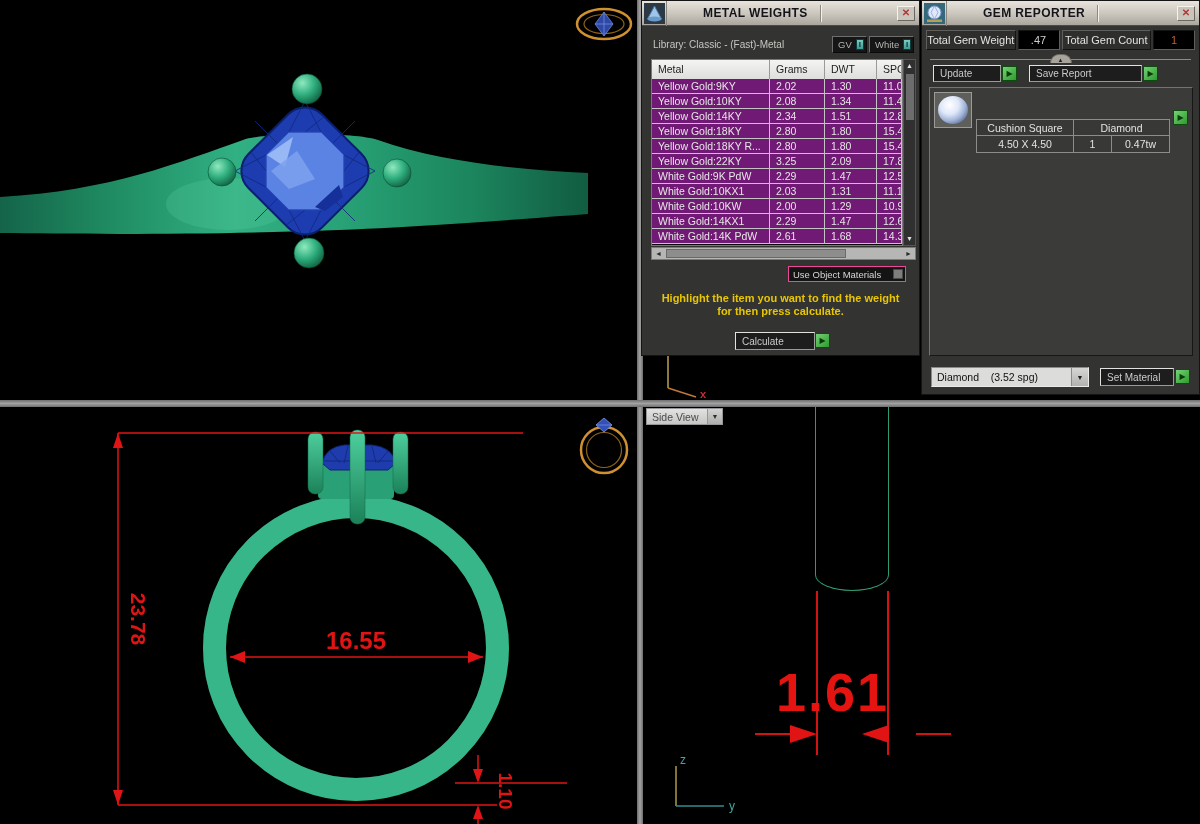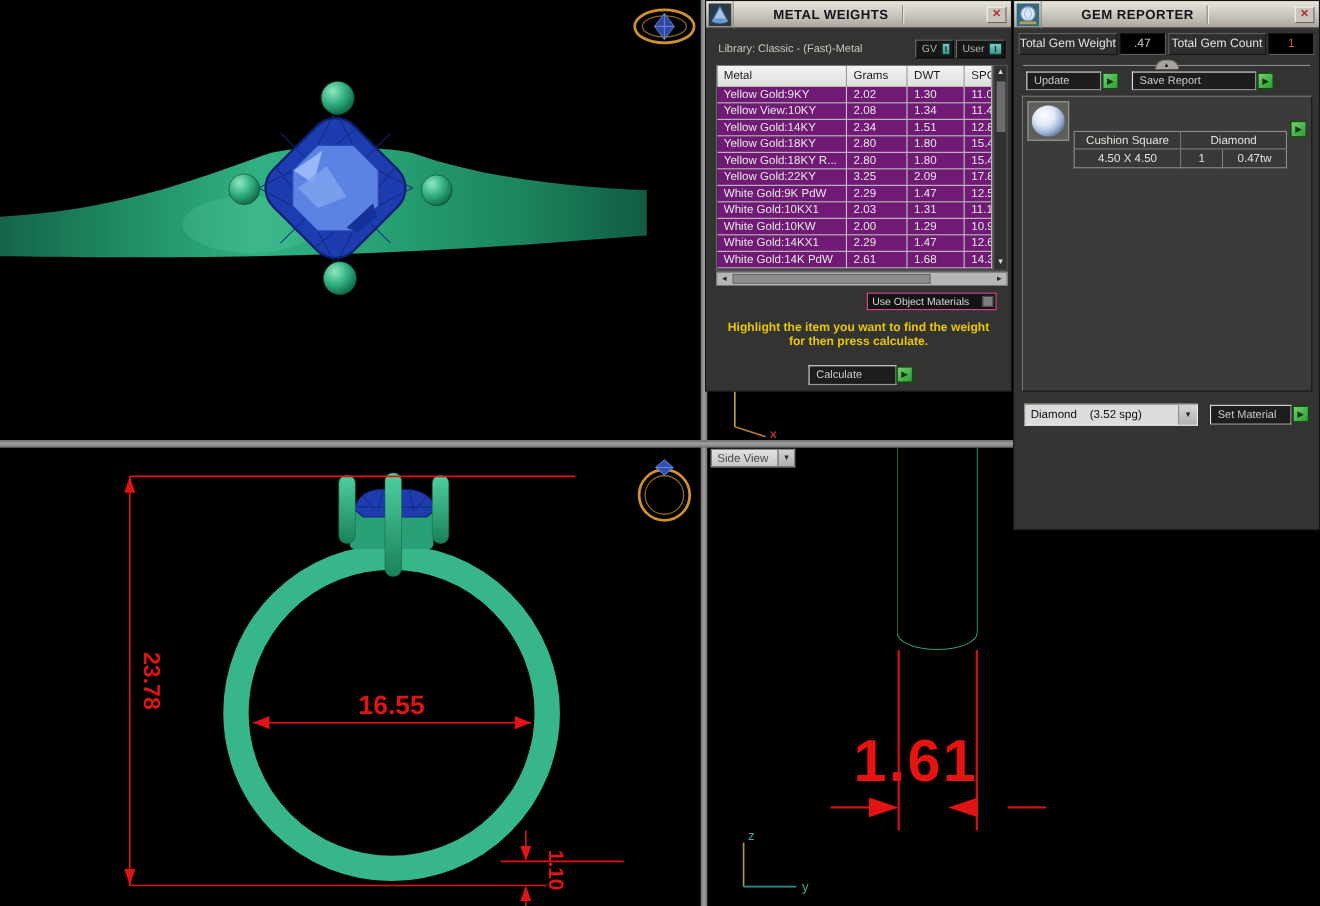--- a/index.html
+++ b/index.html
@@ -12,21 +12,21 @@
   #vp-bl { left:0; top:407px; width:637px; height:417px; }
   #vp-br { left:643px; top:407px; width:633px; height:417px; }
 
   .divider { position:absolute; background:linear-gradient(90deg,#6e6e6e,#a2a2a2,#6e6e6e); z-index:3; }
   #div-v { left:637px; top:0; width:6px; height:824px; }
   #div-h { left:0; top:400px; width:1200px; height:7px; background:linear-gradient(180deg,#6e6e6e,#a2a2a2,#6e6e6e); }
 
   
   .dialog { position:absolute; top:0; background:#333331; border:1px solid #141414; z-index:5; }
   #mw-dialog { left:641px; width:279px; height:356px; }
-  #gr-dialog { left:921px; width:279px; height:482px; }
+  #gr-dialog { left:921px; width:279px; height:395px; }
   .titlebar { height:25px; background:linear-gradient(180deg,#e8e4dc,#c9c5bd 55%,#aaa69e); display:flex; align-items:center; border-bottom:1px solid #4d4a46; }
   .dlg-icon { width:25px; height:25px; flex:0 0 25px; display:flex; align-items:center; justify-content:center; border-right:1px solid #8a867e; }
   .title-text { font-size:12px; font-weight:bold; color:#14141a; padding-left:8px; letter-spacing:.4px;margin-left:28px; }
   .title-sep { width:2px; height:17px; border-left:1px solid #8d8981; border-right:1px solid #f4f1ea; margin-left:12px; }
   .close-btn { margin-left:auto; margin-right:4px; width:18px; height:15px; background:#c9c5bd; border:1px solid; border-color:#f6f3ec #6b6760 #6b6760 #f6f3ec; color:#b23432; font-size:10px; font-weight:bold; display:flex; align-items:center; justify-content:center; line-height:1; }
   .dlg-body { position:relative; width:100%; height:calc(100% - 25px); background:#333331; }
 
   
   #mw-library { position:absolute; left:11px; top:13px; font-size:10px; color:#c6c6c2; }
   .tgl-btn { position:absolute; top:10px; height:17px; background:#161616; border:1px solid; border-color:#6e6e6e #0a0a0a #0a0a0a #6e6e6e; display:flex; align-items:center; padding:1px 2px 1px 5px; }
@@ -264,40 +264,40 @@
       <div class="title-sep"></div>
       <div class="close-btn">✕</div>
     </div>
     <div class="dlg-body">
       <div id="mw-library">Library: Classic - (Fast)-Metal</div>
       <div class="tgl-btn" id="gv-btn">
         <span class="tgl-txt">GV</span>
         <span class="tgl-sq">I</span>
       </div>
       <div class="tgl-btn" id="user-btn">
-        <span class="tgl-txt">User</span>
+        <span class="tgl-txt">White</span>
         <span class="tgl-sq">I</span>
       </div>
 
       <div id="mw-table">
         <div class="mw-head">
           <div class="mw-hcell">Metal</div>
           <div class="mw-hcell">Grams</div>
           <div class="mw-hcell">DWT</div>
           <div class="mw-hcell">SPG</div>
         </div>
         <div>
             <div class="mw-row">
               <div class="mw-cell">Yellow Gold:9KY</div>
               <div class="mw-cell">2.02</div>
               <div class="mw-cell">1.30</div>
               <div class="mw-cell">11.08</div>
             </div>
             <div class="mw-row">
-              <div class="mw-cell">Yellow View:10KY</div>
+              <div class="mw-cell">Yellow Gold:10KY</div>
               <div class="mw-cell">2.08</div>
               <div class="mw-cell">1.34</div>
               <div class="mw-cell">11.45</div>
             </div>
             <div class="mw-row">
               <div class="mw-cell">Yellow Gold:14KY</div>
               <div class="mw-cell">2.34</div>
               <div class="mw-cell">1.51</div>
               <div class="mw-cell">12.88</div>
             </div>

